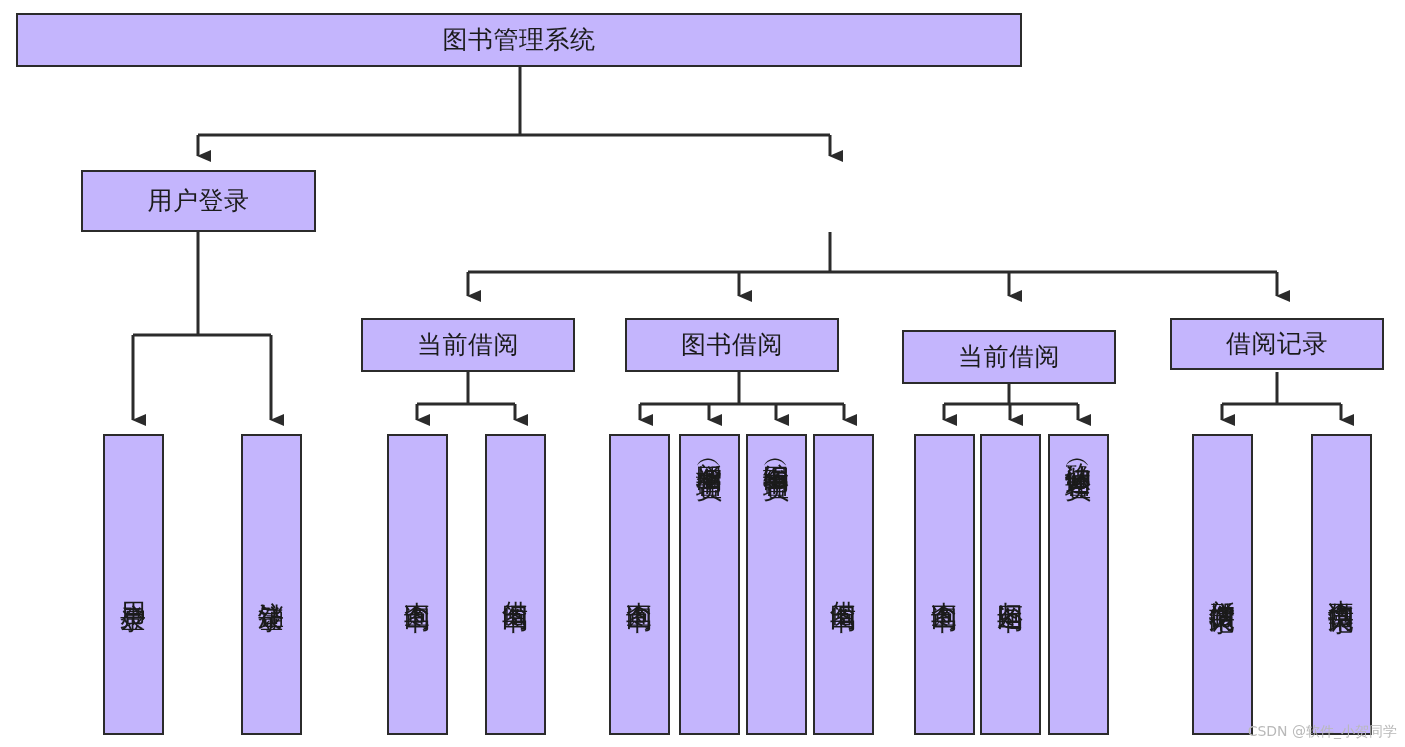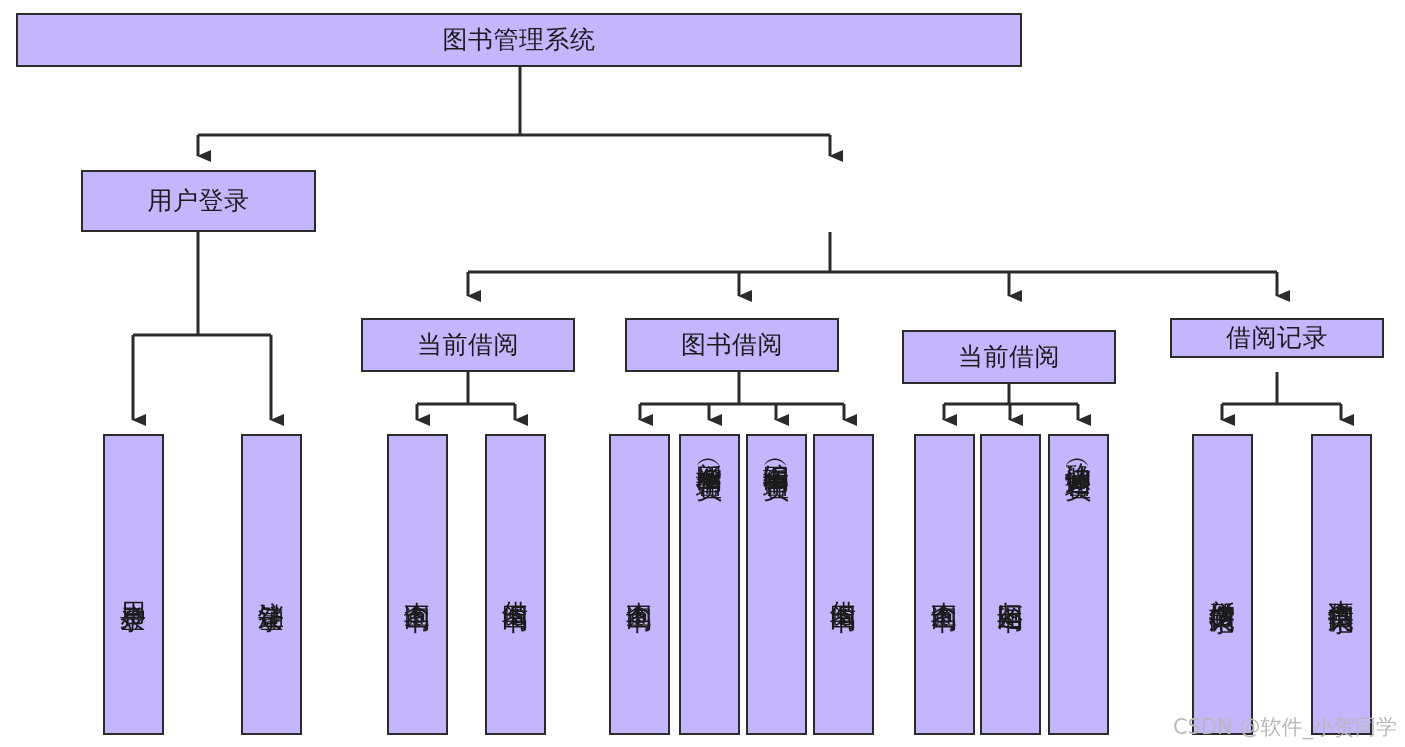--- a/index.html
+++ b/index.html
@@ -66,21 +66,21 @@
   }
   
   .node.vert.center-text {
     align-items: center;
     padding-top: 0;
   }
   #watermark {
     position: absolute;
     right: 8px;
     bottom: 6px;
-    font-size: 21px;
+    font-size: 14px;
     color: #b9b9b9;
     z-index: 5;
     white-space: nowrap;
     font-family: "DejaVu Sans", "Liberation Sans", sans-serif;
   }
 </style>
 </head>
 <body>
 
 <div id="diagram-root">
@@ -149,21 +149,21 @@
   </div>
 
   <div class="node horiz" style="left:625px; top:318px; width:214px; height:54px;">
     <span class="node-label">图书借阅</span>
   </div>
 
   <div class="node horiz" style="left:902px; top:330px; width:214px; height:54px;">
     <span class="node-label">当前借阅</span>
   </div>
 
-  <div class="node horiz" style="left:1170px; top:318px; width:214px; height:40px;">
+  <div class="node horiz" style="left:1170px; top:318px; width:214px; height:52px;">
     <span class="node-label">借阅记录</span>
   </div>
 
   <div class="node vert center-text" style="left:103px; top:434px; width:61px; height:301px;">
     <span class="node-label">用户登录</span>
   </div>
 
   <div class="node vert center-text" style="left:241px; top:434px; width:61px; height:301px;">
     <span class="node-label">注销登录</span>
   </div>

